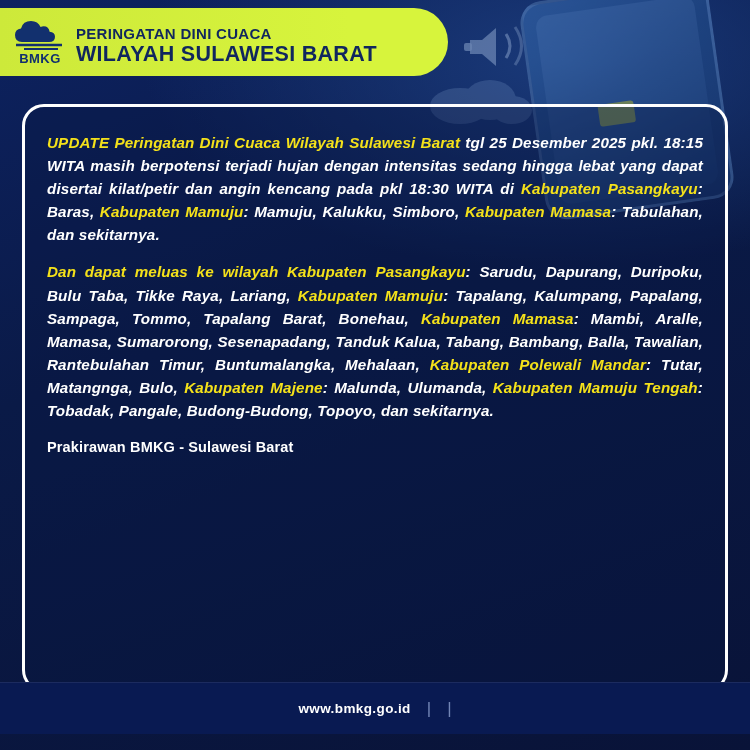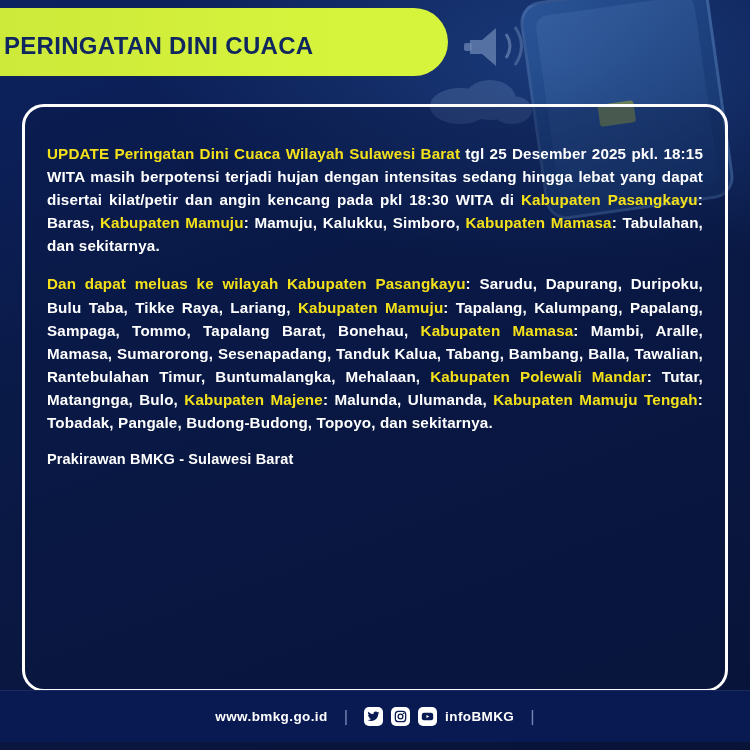--- a/index.html
+++ b/index.html
@@ -102,21 +102,21 @@
     letter-spacing: .5px;
     color: #12306e;
     margin-top: 1px;
   }
   .header-titles {
     color: #10265e;
     font-weight: bold;
     line-height: 1.12;
     padding-left: 4px;
   }
-  .header-titles .l1 { font-size: 24px; letter-spacing: .3px; margin-top: 8px; }
+  .header-titles .l1 { font-size: 15px; letter-spacing: .3px; margin-top: 8px; }
   .header-titles .l2 { font-size: 21.5px; letter-spacing: .3px; }
 
   
   .card {
     position: absolute;
     left: 22px;
     top: 104px;
     width: 706px;
     height: 588px;
     border: 3px solid #ffffff;
@@ -126,29 +126,29 @@
     z-index: 5;
   }
   .body-text {
     color: #ffffff;
     font-size: 15.2px;
     line-height: 1.52;
     text-align: justify;
     font-weight: bold;
     letter-spacing: .15px;
   }
-  .para { margin: 15px 0 14px 0; }
+  .para { margin: 4px 0 14px 0; font-style: italic; }
   .para.tight { margin-bottom: 0; }
   .hl { color: #f4e11a; }
   .sig { margin-top: 2px; font-size: 14.5px; font-weight: bold; color:#ffffff; }
 
   
   .footer {
     position: absolute;
-    left: 0; bottom: 8px;
+    left: 0; bottom: 16px;
     width: 750px;
     height: 52px;
     background: #091a52;
     display: flex;
     align-items: center;
     justify-content: center;
     gap: 16px;
     z-index: 6;
     border-top: 1px solid rgba(255,255,255,.08);
   }
@@ -200,53 +200,43 @@
     </svg>
     <svg class="cloud-bg" viewBox="0 0 120 60">
       <ellipse cx="40" cy="38" rx="30" ry="18" fill="#9fc0ea"></ellipse>
       <ellipse cx="70" cy="32" rx="26" ry="20" fill="#9fc0ea"></ellipse>
       <ellipse cx="92" cy="42" rx="20" ry="14" fill="#9fc0ea"></ellipse>
     </svg>
   </div>
 
   <div class="header-band"></div>
   <div class="header">
+    <div class="logo">
+      <span class="glyph">
+        <svg width="56" height="32" viewBox="0 0 56 32">
+          <path d="M10 24 q-7 0 -7 -7 q0 -6 6 -6.6 q2 -7.4 10 -7.4 q7 0 9.6 6 q1.4 -0.8 3 -0.8 q5.4 0 6 5.6 q5.4 0.4 5.4 5 q0 5.2 -6 5.2 Z" fill="#12306e"></path>
+          <path d="M4 27 h46" stroke="#12306e" stroke-width="2.4" fill="none"></path>
+          <path d="M12 31 h34" stroke="#12306e" stroke-width="2.2" fill="none"></path>
+        </svg>
+      </span>
+      <span class="bmkg-text">BMKG</span>
+    </div>
     <div class="header-titles">
       <div class="l1">PERINGATAN DINI CUACA</div>
+      <div class="l2">WILAYAH SULAWESI BARAT</div>
     </div>
   </div>
 
   <div class="card">
     <div class="body-text">
       <p class="para"><span class="hl">UPDATE Peringatan Dini Cuaca Wilayah Sulawesi Barat</span><span> tgl 25 Desember 2025 pkl. 18:15 WITA masih berpotensi terjadi hujan dengan intensitas sedang hingga lebat yang dapat disertai kilat/petir dan angin kencang pada pkl 18:30 WITA di </span><span class="hl">Kabupaten Pasangkayu</span><span>: Baras, </span><span class="hl">Kabupaten Mamuju</span><span>: Mamuju, Kalukku, Simboro, </span><span class="hl">Kabupaten Mamasa</span><span>: Tabulahan, dan sekitarnya.</span></p>
       <p class="para"><span class="hl">Dan dapat meluas ke wilayah </span><span class="hl">Kabupaten Pasangkayu</span><span>: Sarudu, Dapurang, Duripoku, Bulu Taba, Tikke Raya, Lariang, </span><span class="hl">Kabupaten Mamuju</span><span>: Tapalang, Kalumpang, Papalang, Sampaga, Tommo, Tapalang Barat, Bonehau, </span><span class="hl">Kabupaten Mamasa</span><span>: Mambi, Aralle, Mamasa, Sumarorong, Sesenapadang, Tanduk Kalua, Tabang, Bambang, Balla, Tawalian, Rantebulahan Timur, Buntumalangka, Mehalaan, </span><span class="hl">Kabupaten Polewali Mandar</span><span>: Tutar, Matangnga, Bulo, </span><span class="hl">Kabupaten Majene</span><span>: Malunda, Ulumanda, </span><span class="hl">Kabupaten Mamuju Tengah</span><span>: Tobadak, Pangale, Budong-Budong, Topoyo, dan sekitarnya.</span></p>
       <div class="sig">Prakirawan BMKG - Sulawesi Barat</div>
     </div>
   </div>
 
   <div class="footer">
     <span class="item">www.bmkg.go.id</span>
     <span class="sep">|</span>
-    <span class="item">
-      <span class="soc">
-        <svg width="13" height="13" viewBox="0 0 24 24">
-            <path fill="#091a52" d="M23 4.9a9 9 0 0 1-2.6.7 4.5 4.5 0 0 0 2-2.5 9 9 0 0 1-2.9 1.1A4.5 4.5 0 0 0 11.7 8a12.8 12.8 0 0 1-9.3-4.7 4.5 4.5 0 0 0 1.4 6 4.4 4.4 0 0 1-2-.6 4.5 4.5 0 0 0 3.6 4.5 4.5 4.5 0 0 1-2 .1 4.5 4.5 0 0 0 4.2 3.1A9 9 0 0 1 1 18.3a12.7 12.7 0 0 0 6.9 2c8.3 0 12.8-6.9 12.8-12.8v-.6A9 9 0 0 0 23 4.9z"></path>
-          </svg>
-      </span>
-      <span class="soc">
-        <svg width="13" height="13" viewBox="0 0 24 24">
-            <rect x="2.5" y="2.5" width="19" height="19" rx="5.5" fill="none" stroke="#091a52" stroke-width="2.4"></rect>
-            <circle cx="12" cy="12" r="4.4" fill="none" stroke="#091a52" stroke-width="2.4"></circle>
-            <circle cx="17.6" cy="6.4" r="1.5" fill="#091a52"></circle>
-          </svg>
-      </span>
-      <span class="soc">
-        <svg width="13" height="13" viewBox="0 0 24 24">
-            <rect x="1.5" y="5" width="21" height="14" rx="4" fill="#091a52"></rect>
-            <path d="M10 9.2 L15.2 12 L10 14.8 Z" fill="#ffffff"></path>
-          </svg>
-      </span>
-      <span>infoBMKG</span>
-    </span>
     <span class="sep">|</span>
   </div>
 
 </div>
 
 </body></html>

